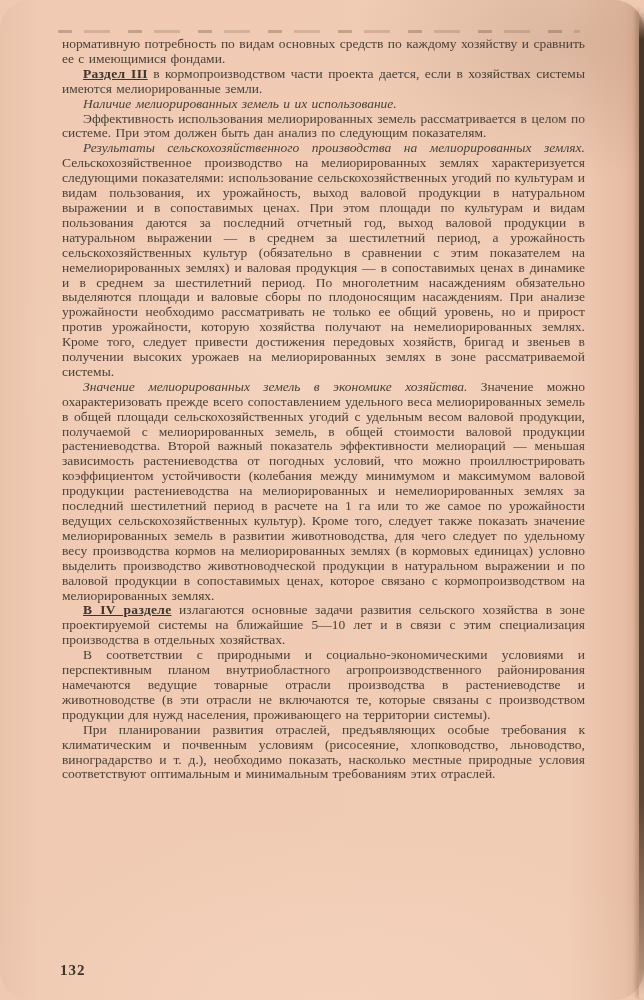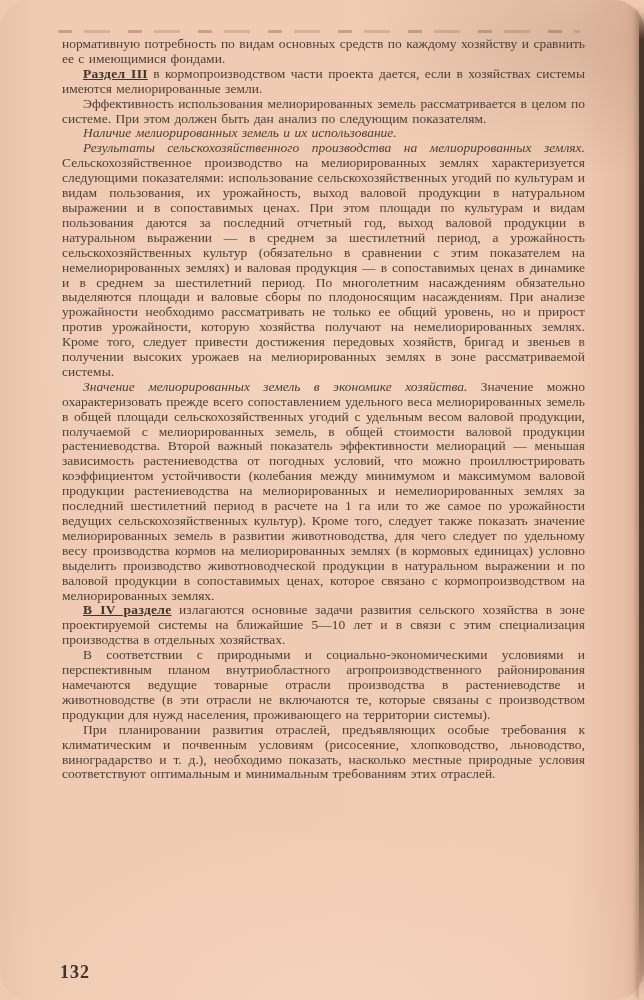--- a/index.html
+++ b/index.html
@@ -82,36 +82,36 @@
     text-decoration: underline;
   }
   .seg-i {
     font-style: italic;
   }
   .page-number {
     position: absolute;
     left: 60px;
     top: 962px;
     font-weight: bold;
-    font-size: 18px;
+    font-size: 15px;
     color: #3d352b;
     letter-spacing: 1px;
   }
 </style>
 </head>
 <body>
 
 <div class="page">
   <div class="scan-edge-right"></div>
   <div class="scan-artifact"></div>
   <main class="text-block" id="text-block">
       <p><span class="seg-r">нормативную потребность по видам основных средств по каждому хозяйству и сравнить ее с имеющимися фондами.</span></p>
       <p class="indent"><span class="seg-b">Раздел III</span><span class="seg-r"> в кормопроизводством части проекта дается, если в хозяйствах системы имеются мелиорированные земли.</span></p>
+      <p class="indent"><span class="seg-i">Наличие мелиорированных земель и их использование.</span></p>
       <p class="indent"><span class="seg-r">Эффективность использования мелиорированных земель рассматривается в целом по системе. При этом должен быть дан анализ по следующим показателям.</span></p>
-      <p class="indent"><span class="seg-i">Наличие мелиорированных земель и их использование.</span></p>
       <p class="indent"><span class="seg-i">Результаты сельскохозяйственного производства на мелиорированных землях.</span><span class="seg-r"> Сельскохозяйственное производство на мелиорированных землях характеризуется следующими показателями: использование сельскохозяйственных угодий по культурам и видам пользования, их урожайность, выход валовой продукции в натуральном выражении и в сопоставимых ценах. При этом площади по культурам и видам пользования даются за последний отчетный год, выход валовой продукции в натуральном выражении — в среднем за шестилетний период, а урожайность сельскохозяйственных культур (обязательно в сравнении с этим показателем на немелиорированных землях) и валовая продукция — в сопоставимых ценах в динамике и в среднем за шестилетний период. По многолетним насаждениям обязательно выделяются площади и валовые сборы по плодоносящим насаждениям. При анализе урожайности необходимо рассматривать не только ее общий уровень, но и прирост против урожайности, которую хозяйства получают на немелиорированных землях. Кроме того, следует привести достижения передовых хозяйств, бригад и звеньев в получении высоких урожаев на мелиорированных землях в зоне рассматриваемой системы.</span></p>
       <p class="indent"><span class="seg-i">Значение мелиорированных земель в экономике хозяйства.</span><span class="seg-r"> Значение можно охарактеризовать прежде всего сопоставлением удельного веса мелиорированных земель в общей площади сельскохозяйственных угодий с удельным весом валовой продукции, получаемой с мелиорированных земель, в общей стоимости валовой продукции растениеводства. Второй важный показатель эффективности мелиораций — меньшая зависимость растениеводства от погодных условий, что можно проиллюстрировать коэффициентом устойчивости (колебания между минимумом и максимумом валовой продукции растениеводства на мелиорированных и немелиорированных землях за последний шестилетний период в расчете на 1 га или то же самое по урожайности ведущих сельскохозяйственных культур). Кроме того, следует также показать значение мелиорированных земель в развитии животноводства, для чего следует по удельному весу производства кормов на мелиорированных землях (в кормовых единицах) условно выделить производство животноводческой продукции в натуральном выражении и по валовой продукции в сопоставимых ценах, которое связано с кормопроизводством на мелиорированных землях.</span></p>
       <p class="indent"><span class="seg-b">В IV разделе</span><span class="seg-r"> излагаются основные задачи развития сельского хозяйства в зоне проектируемой системы на ближайшие 5—10 лет и в связи с этим специализация производства в отдельных хозяйствах.</span></p>
       <p class="indent"><span class="seg-r">В соответствии с природными и социально-экономическими условиями и перспективным планом внутриобластного агропроизводственного районирования намечаются ведущие товарные отрасли производства в растениеводстве и животноводстве (в эти отрасли не включаются те, которые связаны с производством продукции для нужд населения, проживающего на территории системы).</span></p>
       <p class="indent"><span class="seg-r">При планировании развития отраслей, предъявляющих особые требования к климатическим и почвенным условиям (рисосеяние, хлопководство, льноводство, виноградарство и т. д.), необходимо показать, насколько местные природные условия соответствуют оптимальным и минимальным требованиям этих отраслей.</span></p>
     </main>
   <div class="page-number">132</div>
 </div>
 
 </body></html>

